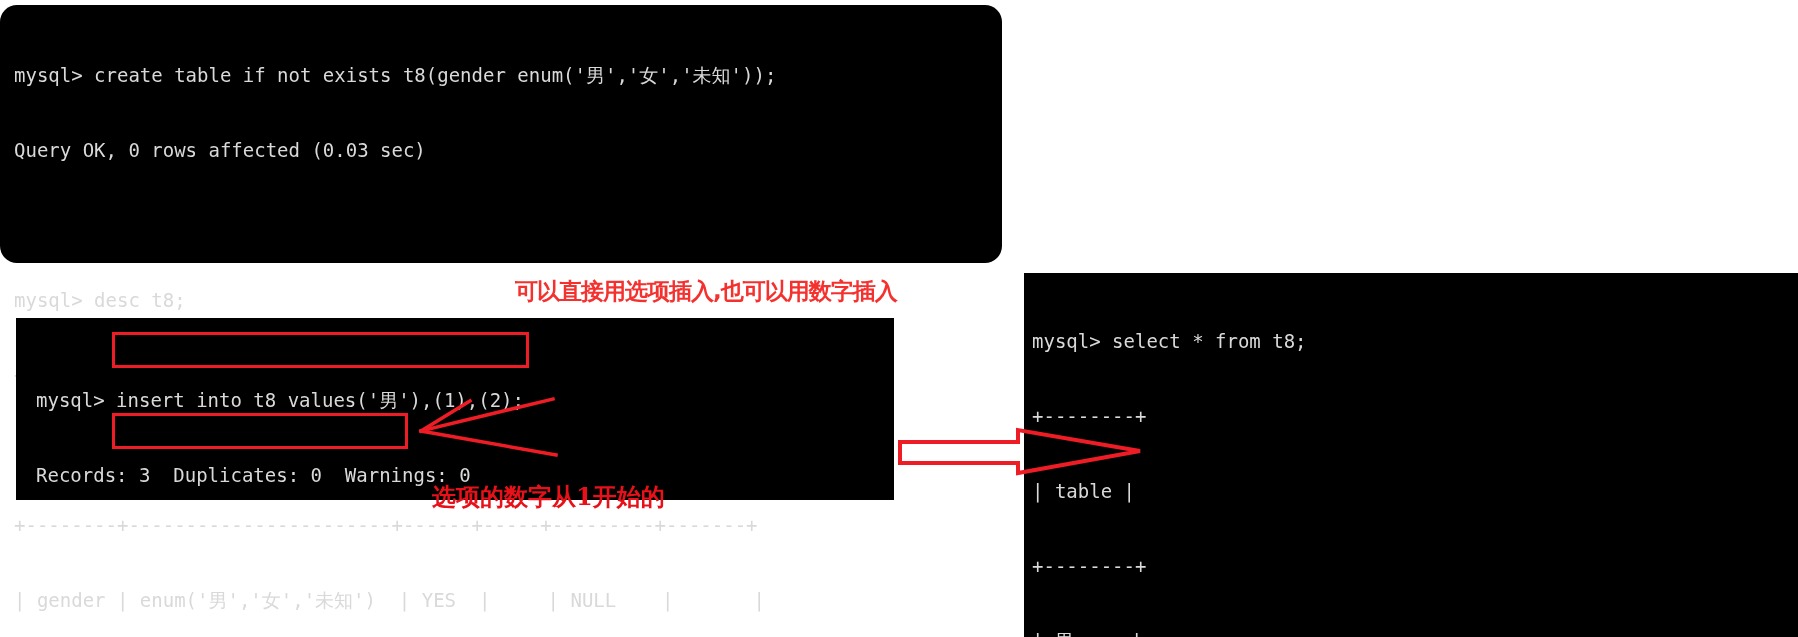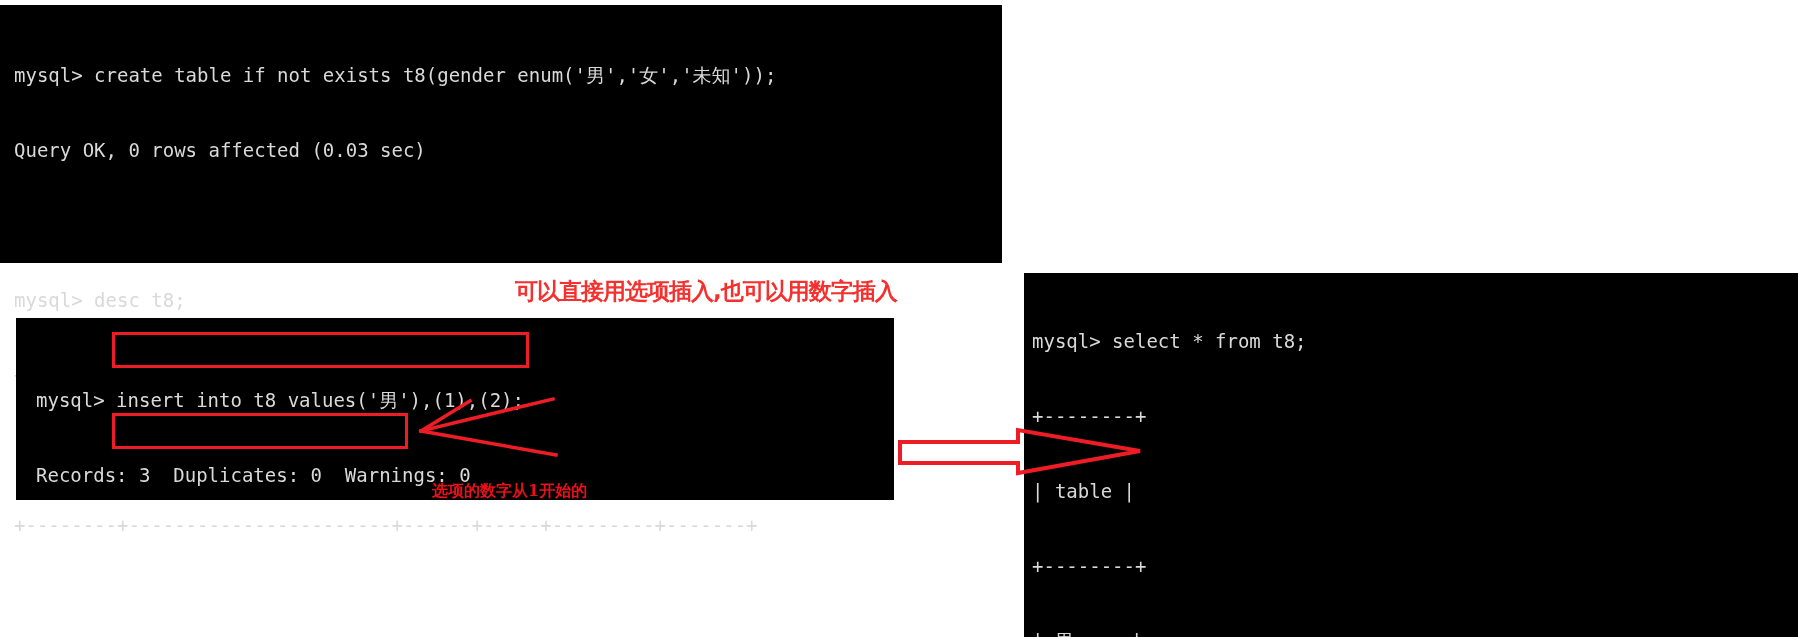--- a/index.html
+++ b/index.html
@@ -27,20 +27,21 @@
     letter-spacing: 0px;
   }
 
   #term-desc {
     left: 0px;
     top: 5px;
     width: 1002px;
     height: 258px;
     padding: 8px 0 0 14px;
     box-sizing: border-box;
+    border-radius: 17px;
   }
 
   #term-insert {
     left: 16px;
     top: 318px;
     width: 878px;
     height: 182px;
     padding: 20px 0 0 20px;
     box-sizing: border-box;
   }
@@ -79,21 +80,21 @@
     font-size: 23px;
     font-weight: 700;
     letter-spacing: -1px;
     text-align: center;
   }
   #annot-bottom {
     left: 432px;
     top: 481px;
     color: #e8111a;
     font-family: "DejaVu Serif", "Liberation Serif", serif;
-    font-size: 16px;
+    font-size: 24px;
     font-weight: 700;
   }
 
   svg.overlay {
     position: absolute;
     left: 0;
     top: 0;
     width: 1798px;
     height: 637px;
     pointer-events: none;
@@ -103,20 +104,21 @@
 <body>
 
 <div class="term" id="term-desc">
   <span class="line">mysql&gt; create table if not exists t8(gender enum('男','女','未知'));</span>
   <span class="line">Query OK, 0 rows affected (0.03 sec)</span>
   <span class="blank"></span>
   <span class="line">mysql&gt; desc t8;</span>
   <span class="line">+--------+-----------------------+------+-----+---------+-------+</span>
   <span class="line">| Field  | Type                  | Null | Key | Default | Extra |</span>
   <span class="line">+--------+-----------------------+------+-----+---------+-------+</span>
+  <span class="line">| gender | enum('男','女','未知')  | YES  |     | NULL    |       |</span>
   
   
 </div>
 
 <div class="term" id="term-insert">
   <span class="line">mysql&gt; insert into t8 values('男'),(1),(2);</span>
   <span class="line">Records: 3  Duplicates: 0  Warnings: 0</span>
   <span class="blank"></span>
   
   

